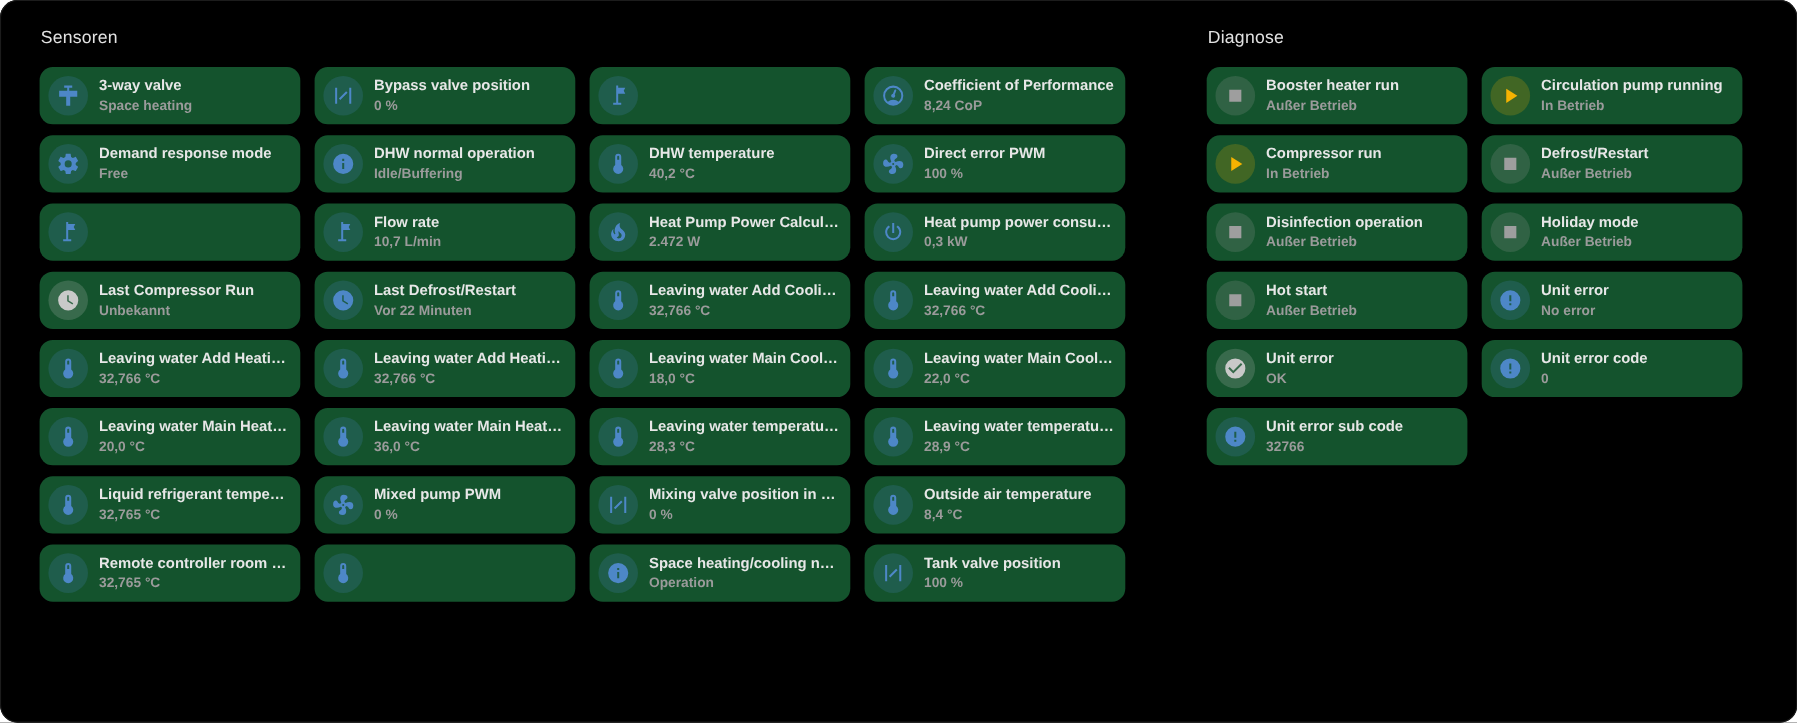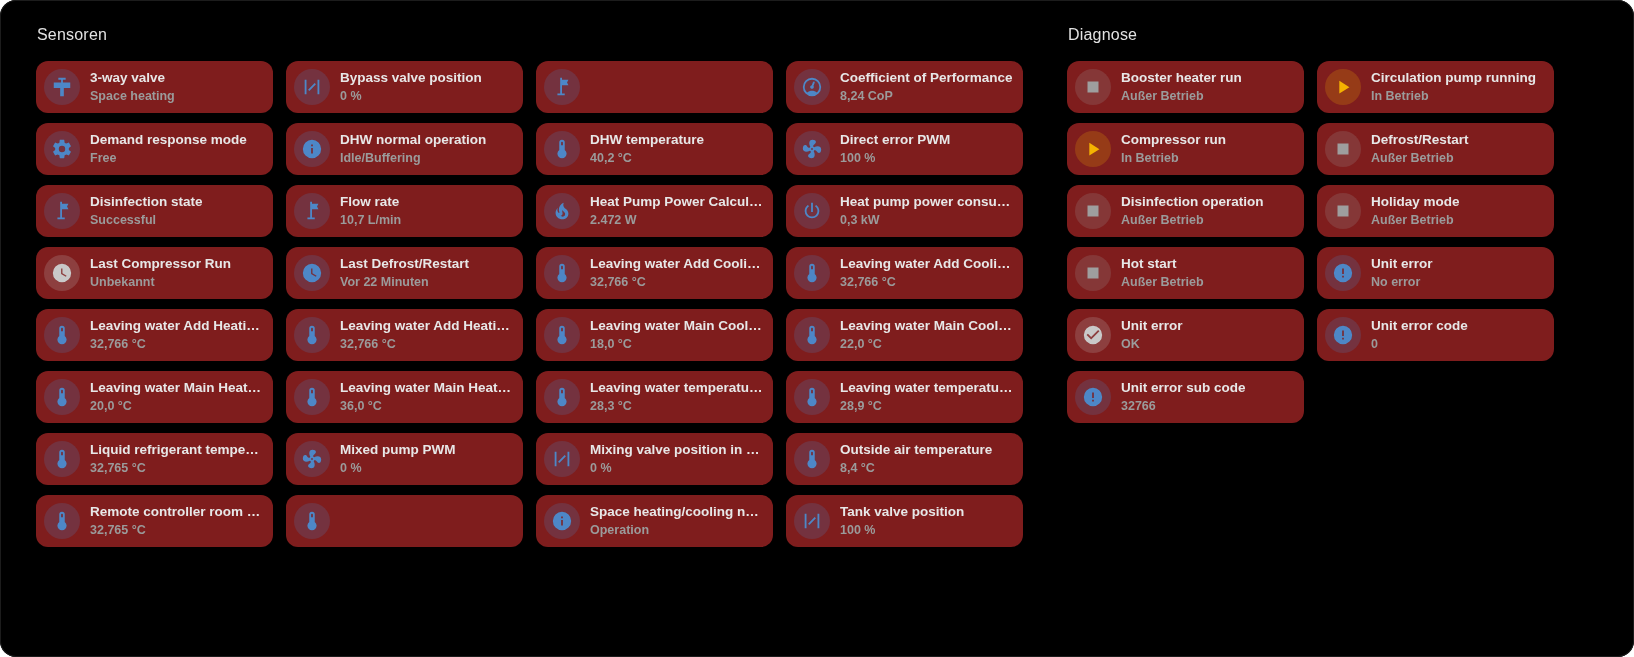--- a/index.html
+++ b/index.html
@@ -24,21 +24,21 @@
     color: #e2e2e2;
     letter-spacing: 0.2px;
     margin: 6px 0 17px 1px;
   }
   .grid {
     display: grid;
     gap: 10px 13px;
   }
   .card {
     height: 52px;
-    background: #7f1d1d;
+    background: #14532d;
     border-radius: 12px;
     display: flex;
     align-items: center;
     padding: 0 10px 0 8px;
     cursor: pointer;
     overflow: hidden;
   }
   .icon-wrap {
     flex: 0 0 36px;
     width: 36px; height: 36px;
@@ -63,21 +63,21 @@
     color: #9b9b9b;
     line-height: 1.25;
     margin-top: 2px;
     white-space: nowrap; overflow: hidden; text-overflow: ellipsis;
   }
 </style>
 </head>
 <body>
 
 <div class="page">
-  <div id="sections" style="display:flex; gap:44px; align-items:flex-start;">
+  <div id="sections" style="display:flex; gap:74px; align-items:flex-start;">
       <section>
         <h2 class="section-title">Sensoren</h2>
         <div class="grid" style="grid-template-columns: repeat(4, 237px);">
           <div class="card">
             <div class="icon-wrap" style="color: rgb(77, 135, 199); background: rgba(77, 135, 199, 0.2);">
               <svg viewBox="0 0 24 24">
                 <path fill="currentColor" fill-rule="evenodd" d="M8,2H16V4H13V7H21V13H14V22H10V13H3V7H11V4H8V2Z"></path>
               </svg>
             </div>
             <div class="texts">
@@ -156,24 +156,20 @@
             <div class="texts">
               <div class="title">Direct error PWM</div>
               <div class="state">100 %</div>
             </div>
           </div>
           <div class="card">
             <div class="icon-wrap" style="color: rgb(77, 135, 199); background: rgba(77, 135, 199, 0.2);">
               <svg viewBox="0 0 24 24">
                 <path fill="currentColor" fill-rule="evenodd" d="M10,2H12V4H19L17.5,7L19,10H12V19H15V21H7V19H10V2Z"></path>
               </svg>
-            </div>
-            <div class="texts">
-              <div class="title">Disinfection state</div>
-              <div class="state">Successful</div>
             </div>
           </div>
           <div class="card">
             <div class="icon-wrap" style="color: rgb(77, 135, 199); background: rgba(77, 135, 199, 0.2);">
               <svg viewBox="0 0 24 24">
                 <path fill="currentColor" fill-rule="evenodd" d="M10,2H12V4H19L17.5,7L19,10H12V19H15V21H7V19H10V2Z"></path>
               </svg>
             </div>
             <div class="texts">
               <div class="title">Flow rate</div>

